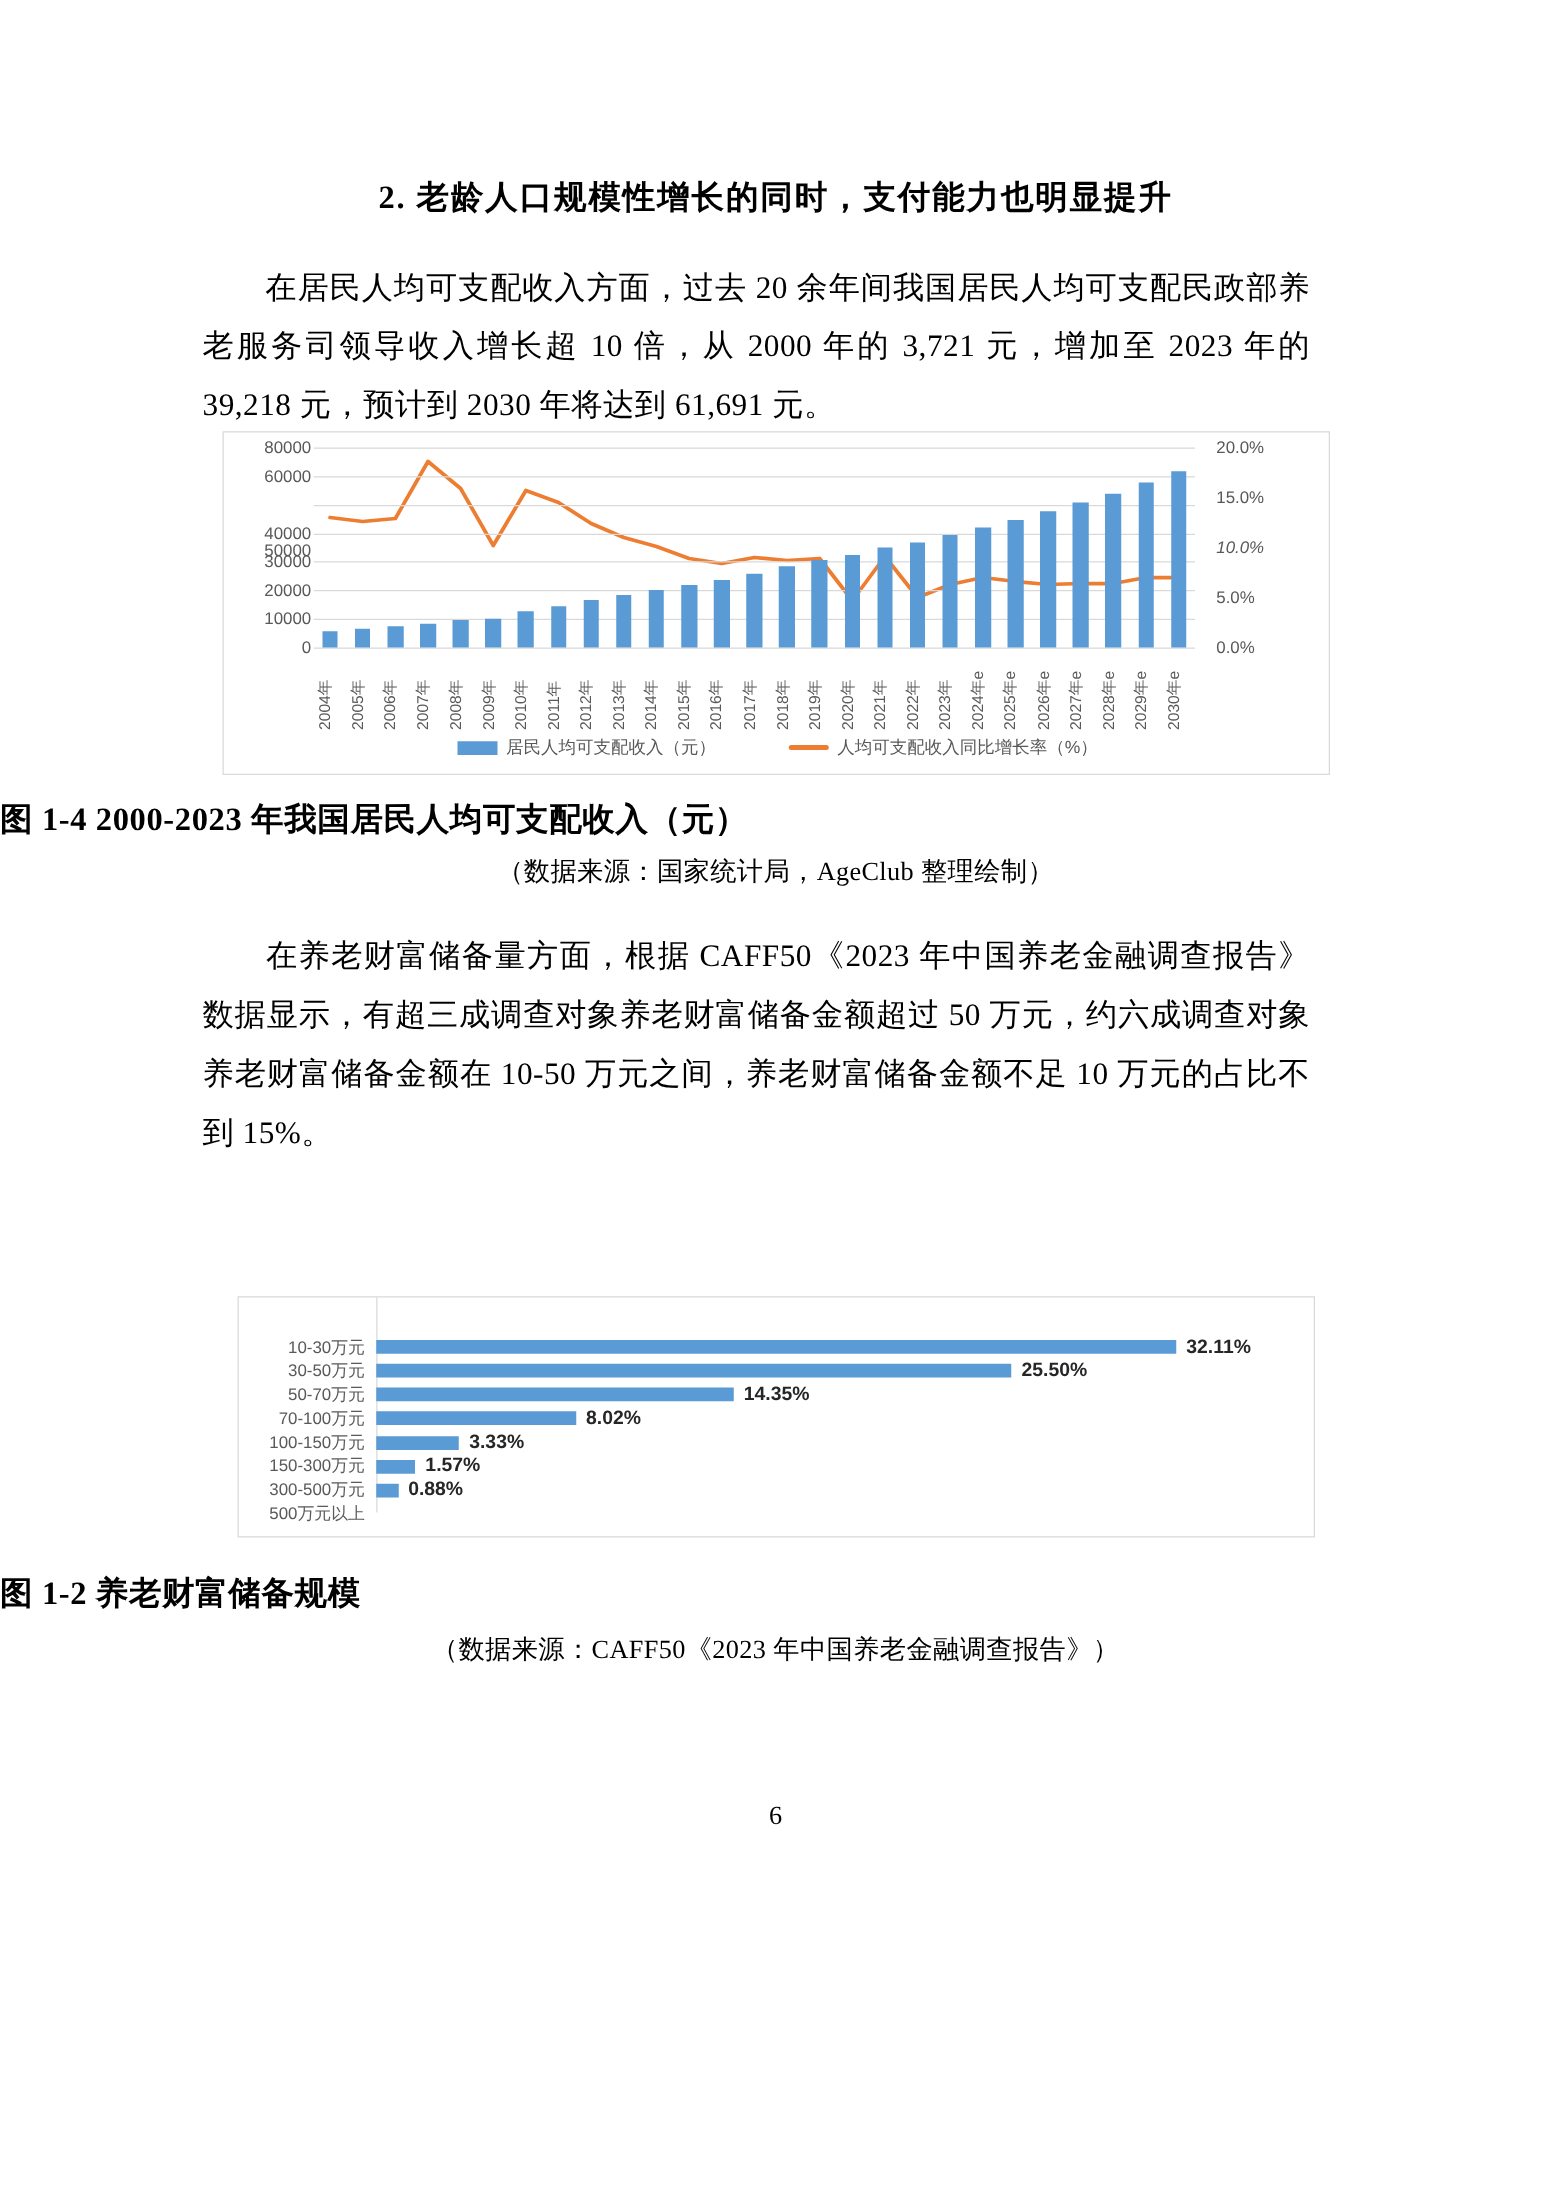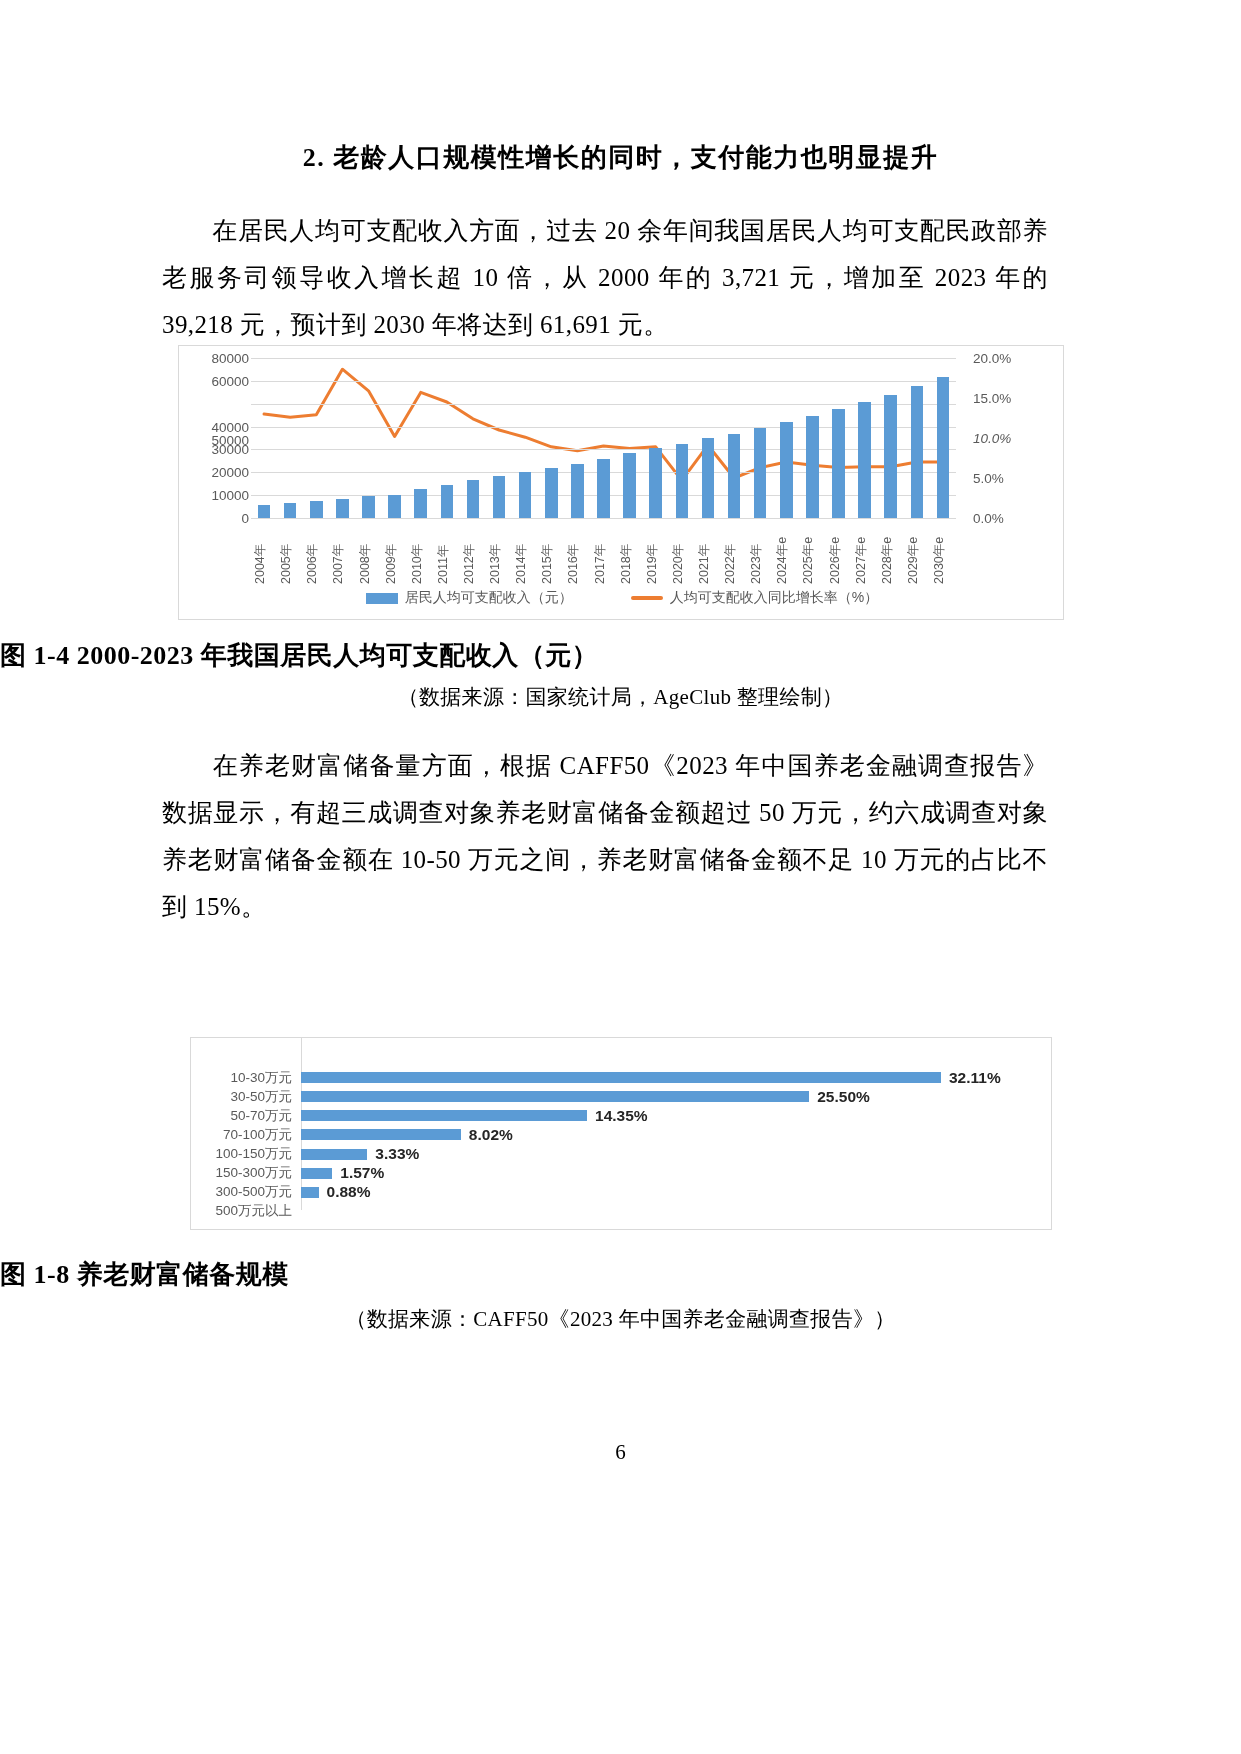--- a/index.html
+++ b/index.html
@@ -397,18 +397,18 @@
             <div class="c2-bar" style="width: 17.5397px;"></div>
             <div class="c2-val">0.88%</div>
           </div>
         </div>
         <div class="c2-row" style="top: 152.889px; height: 19.1111px;">
           <div class="c2-cat">500万元以上</div>
         </div>
       </div>
   </div>
 
-  <div class="fig-title" id="fig2-title">图 1-8 养老财富储备规模</div>
+  <div class="fig-title" id="fig2-title">图 1-2 养老财富储备规模</div>
   <div class="fig-source" id="fig2-source">（数据来源：CAFF50《2023 年中国养老金融调查报告》）</div>
 
   <div class="page-number">6</div>
 
 </div>
 
 </body></html>

